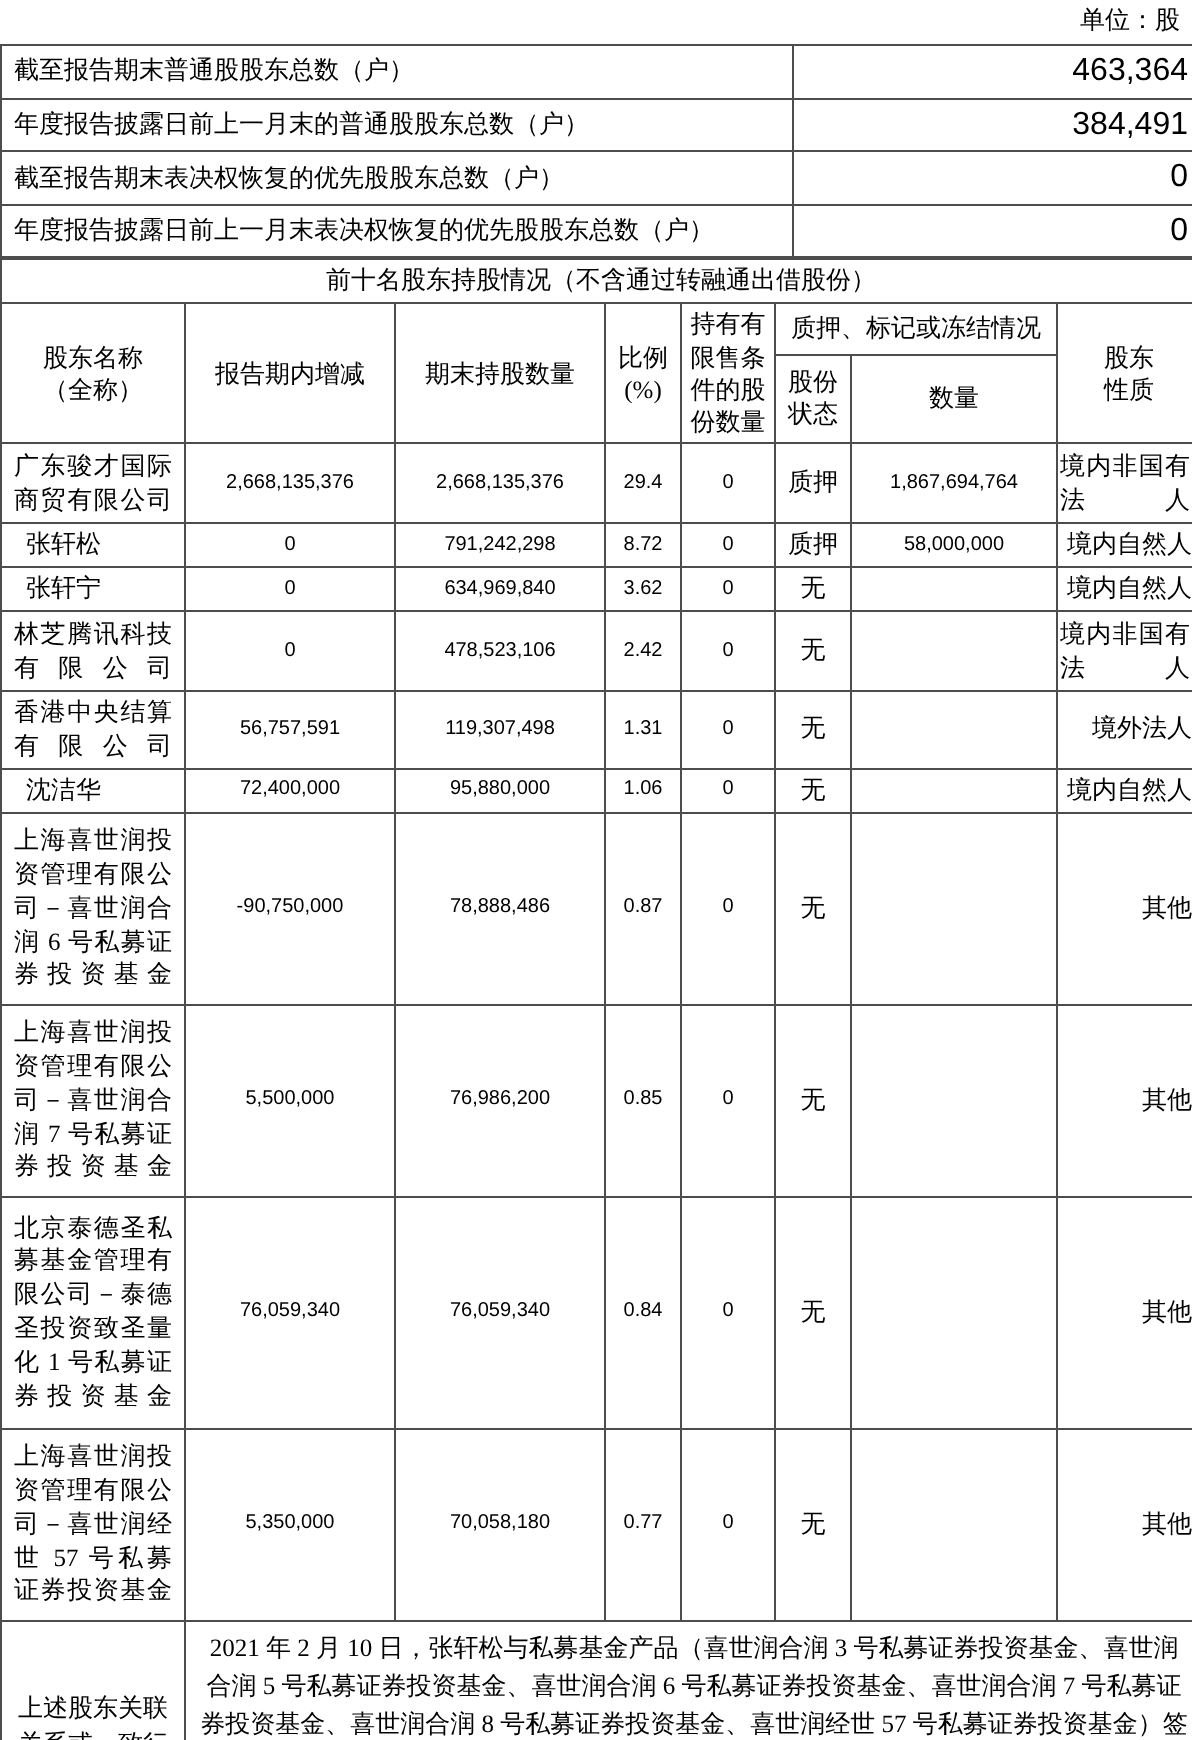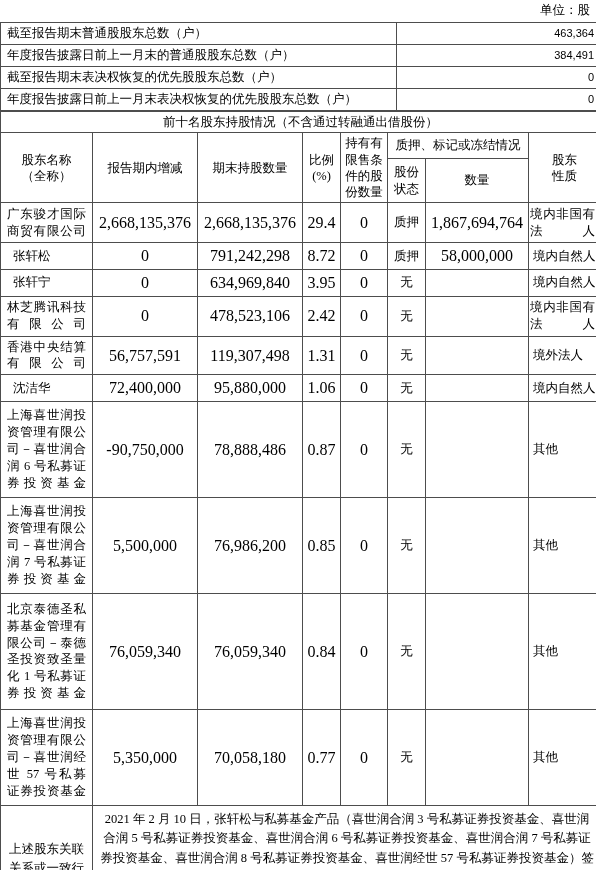--- a/index.html
+++ b/index.html
@@ -27,21 +27,21 @@
     font-weight:normal;
     padding:2px 4px;
     vertical-align:middle;
     line-height:1.35;
     box-sizing:border-box;
     word-wrap:break-word;
     overflow-wrap:break-word;
   }
   .summary td{height:21px;margin-top:34px;}
   .summary .lbl{text-align:left;padding-left:6px;}
-  .summary .val{text-align:right;padding-right:6px;font-family:"Liberation Sans","DejaVu Sans",sans-serif;font-size:11px;}
+  .summary .val{text-align:right;padding-right:6px;font-family:"Liberation Sans","DejaVu Sans",sans-serif;font-size:16px;}
 
   .bannerrow td{
     text-align:center;
     height:21px;
   }
 
   
   .main th{
     text-align:center;
     vertical-align:middle;
@@ -49,26 +49,26 @@
   }
   .main td{
     text-align:center;
   }
   .main td.name{
     text-align:left;
     padding-left:12px;
     text-align-last:left;
   }
   .main td.num{
-    font-family:Liberation Serif, serif;
-    font-size:16px;
+    font-family:Liberation Sans, sans-serif;
+    font-size:10px;
     text-align:center;
   }
   .main td.nature{
-    text-align:left;
+    text-align:right;
   }
   .main td.nature.just{
     text-align:justify;
     text-align-last:justify;
     padding-left:1px;
     padding-right:5px;
   }
   .main td.name.just{
     text-align:justify;
     text-align-last:justify;
@@ -188,21 +188,21 @@
           <td class="num">0</td>
           <td>质押</td>
           <td class="num">58,000,000</td>
           <td class="nature">境内自然人</td>
         </tr>
 
         <tr>
           <td class="name" style="height:21px">张轩宁</td>
           <td class="num">0</td>
           <td class="num">634,969,840</td>
-          <td class="num">3.95</td>
+          <td class="num">3.62</td>
           <td class="num">0</td>
           <td>无</td>
           <td class="num"></td>
           <td class="nature">境内自然人</td>
         </tr>
 
         <tr>
           <td class="name just" style="height:40px">林芝腾讯科技有限公司</td>
           <td class="num">0</td>
           <td class="num">478,523,106</td>

